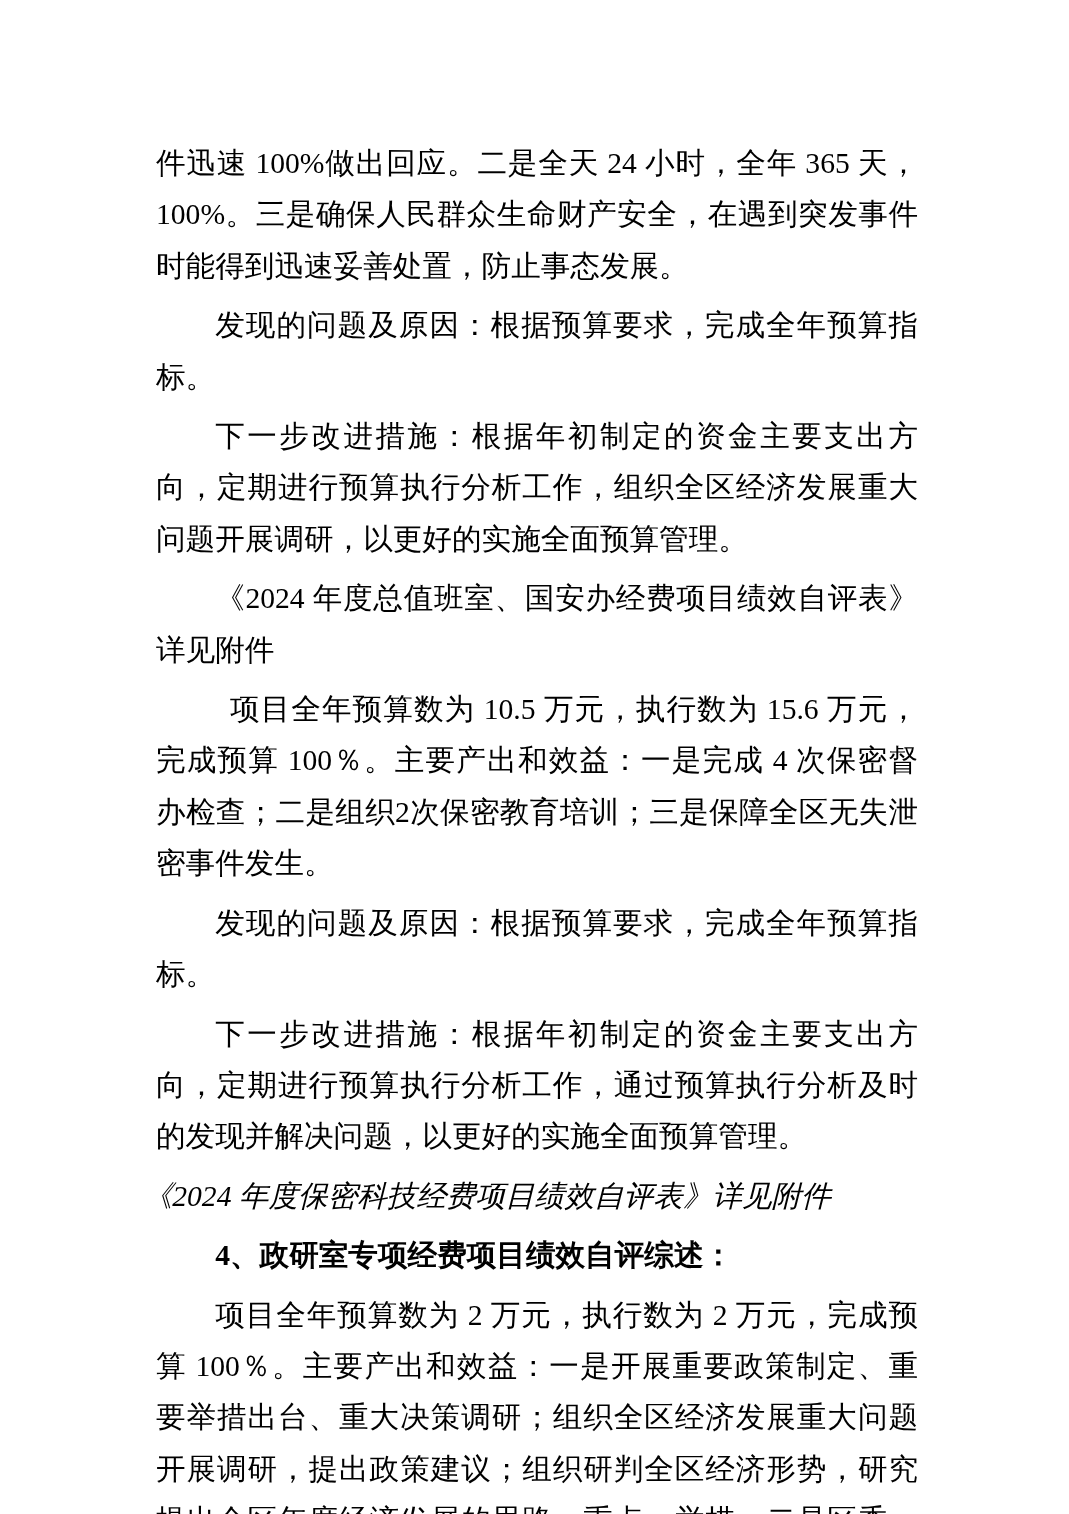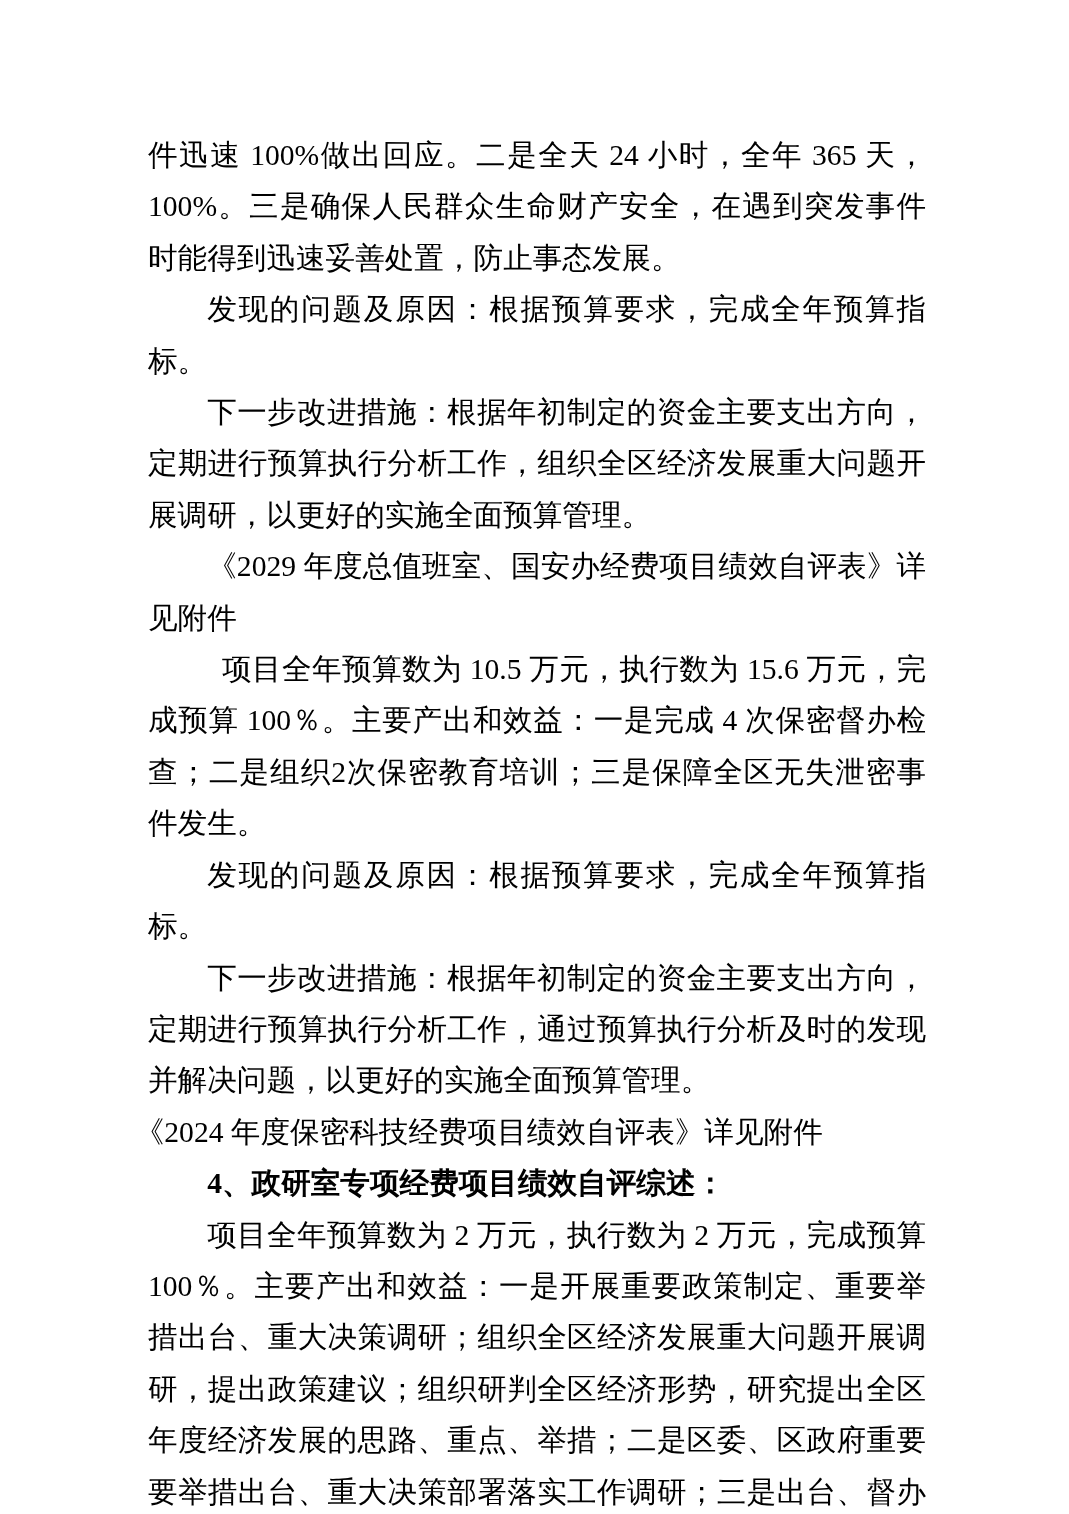--- a/index.html
+++ b/index.html
@@ -18,36 +18,36 @@
     left: 148px;
     top: 130px;
     width: 778px;
     color: #000000;
     font-family: "Liberation Serif", "DejaVu Serif", serif;
     font-size: 29.6px;
     line-height: 51.4px;
     text-align: justify;
   }
   .para {
-    margin: 0;
+    margin: 8px;
     padding: 0;
   }
   .indent { text-indent: 2em; }
   .indent-lg { text-indent: 2.5em; }
-  .hang { text-indent: -0.45em; }
+  .hang { text-indent: -0.45em; font-style: italic; }
   .heading { font-weight: bold; }
 </style>
 </head>
 <body>
 
 <div class="page">
   <p class="para">件迅速 100%做出回应。二是全天 24 小时，全年 365 天，100%。三是确保人民群众生命财产安全，在遇到突发事件时能得到迅速妥善处置，防止事态发展。</p>
   <p class="para indent">发现的问题及原因：根据预算要求，完成全年预算指标。</p>
   <p class="para indent">下一步改进措施：根据年初制定的资金主要支出方向，定期进行预算执行分析工作，组织全区经济发展重大问题开展调研，以更好的实施全面预算管理。</p>
-  <p class="para indent">《2029 年度总值班室、国安办经费项目绩效自评表》详见附件</p>
+  <p class="para indent">《2024 年度总值班室、国安办经费项目绩效自评表》详见附件</p>
   <p class="para indent-lg">项目全年预算数为 10.5 万元，执行数为 15.6 万元，完成预算 100％。主要产出和效益：一是完成 4 次保密督办检查；二是组织2次保密教育培训；三是保障全区无失泄密事件发生。</p>
   <p class="para indent">发现的问题及原因：根据预算要求，完成全年预算指标。</p>
   <p class="para indent">下一步改进措施：根据年初制定的资金主要支出方向，定期进行预算执行分析工作，通过预算执行分析及时的发现并解决问题，以更好的实施全面预算管理。</p>
   <p class="para hang">《2024 年度保密科技经费项目绩效自评表》详见附件</p>
   <p class="para indent heading">4、政研室专项经费项目绩效自评综述：</p>
   <p class="para indent">项目全年预算数为 2 万元，执行数为 2 万元，完成预算 100％。主要产出和效益：一是开展重要政策制定、重要举措出台、重大决策调研；组织全区经济发展重大问题开展调研，提出政策建议；组织研判全区经济形势，研究提出全区年度经济发展的思路、重点、举措；二是区委、区政府重要要举措出台、重大决策部署落实工作调研；三是出台、督办民生问题。</p>
 
 </div>
 
 </body></html>

